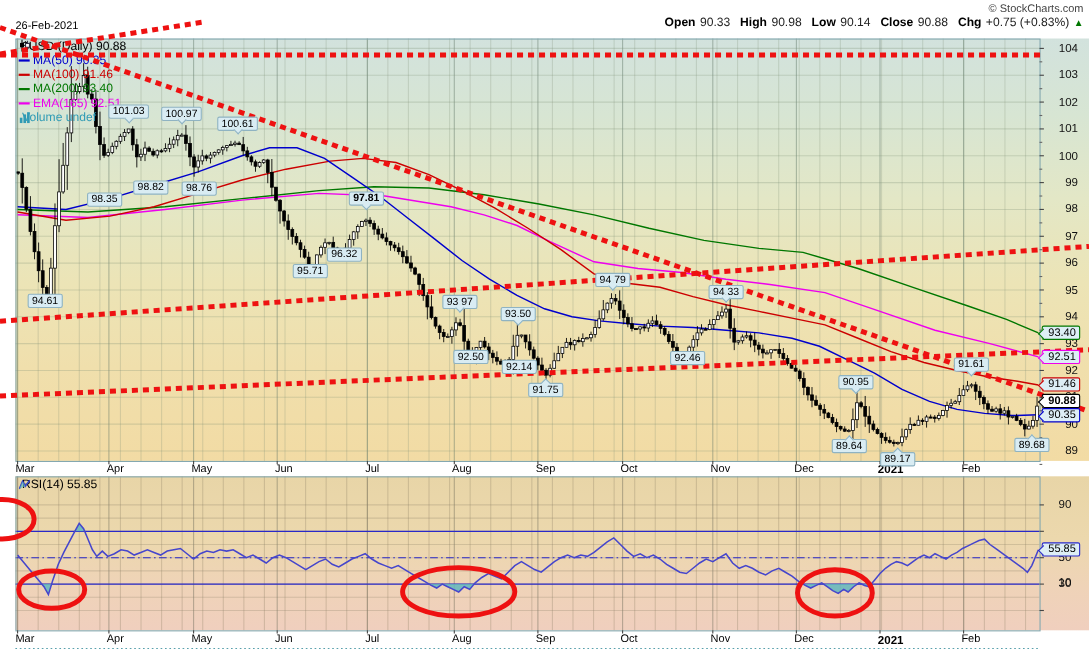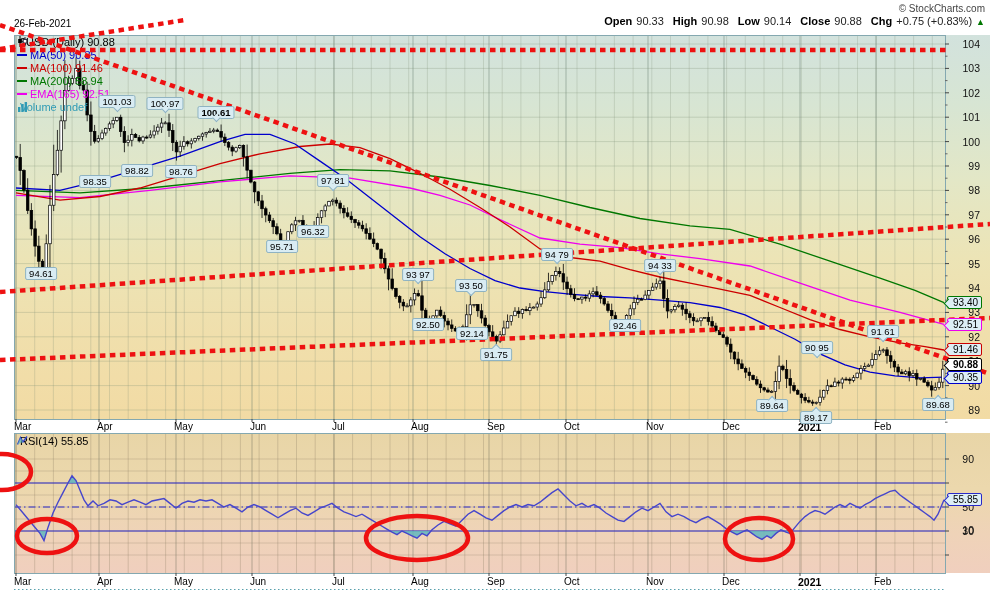--- a/index.html
+++ b/index.html
@@ -829,21 +829,21 @@
       <div class="lgrow" style="left: 17px; top: 49px; color: rgb(0, 0, 204);">
         <span class="lgsw" style="border-top-color: rgb(0, 0, 204);"></span>
         <span>MA(50) 90.35</span>
       </div>
       <div class="lgrow" style="left: 17px; top: 62px; color: rgb(204, 0, 0);">
         <span class="lgsw" style="border-top-color: rgb(204, 0, 0);"></span>
         <span>MA(100) 91.46</span>
       </div>
       <div class="lgrow" style="left: 17px; top: 75px; color: rgb(0, 119, 0);">
         <span class="lgsw" style="border-top-color: rgb(0, 119, 0);"></span>
-        <span>MA(200) 58.94</span>
+        <span>MA(200) 93.40</span>
       </div>
       <div class="lgrow" style="left: 17px; top: 88px; color: rgb(238, 0, 238); justify-content: flex-end;">
         <span class="lgsw" style="border-top-color: rgb(238, 0, 238);"></span>
         <span>EMA(165) 92.51</span>
       </div>
       <div class="lgrow" style="left: 17px; top: 101px; color: rgb(47, 155, 181);">
         <span class="lgic">
           <svg width="11" height="11" viewBox="0 0 11 11">
             <rect x="1" y="6" width="2.4" height="5" fill="#2f9bb5"></rect>
             <rect x="4.3" y="3" width="2.4" height="8" fill="#2f9bb5"></rect>
@@ -929,32 +929,32 @@
       <div class="t mo b" style="left: 798px; top: 421px;">2021</div>
       <div class="t mo b" style="left: 798px; top: 576px;">2021</div>
       <div class="t mo" style="left: 874px; top: 421px;">Feb</div>
       <div class="t mo" style="left: 874px; top: 576px;">Feb</div>
       <div class="pl center" style="left: 41px; top: 266.616px;">94.61</div>
       <div class="pl center" style="left: 95px; top: 175.36px;">98.35</div>
       <div class="pl above" style="left: 117px; top: 95.468px;">101.03</div>
       <div class="pl center" style="left: 137px; top: 163.892px;">98.82</div>
       <div class="pl above" style="left: 165px; top: 96.932px;">100.97</div>
       <div class="pl center" style="left: 181px; top: 165.356px;">98.76</div>
-      <div class="pl above" style="left: 216px; top: 105.716px; font-weight: bold;">100.61</div>
+      <div class="pl above" style="left: 216px; top: 105.716px;">100.61</div>
       <div class="pl center" style="left: 282px; top: 239.776px;">95.71</div>
       <div class="pl center" style="left: 313px; top: 224.892px;">96.32</div>
-      <div class="pl above" style="left: 333px; top: 174.036px;">97.81</div>
+      <div class="pl above" style="left: 333px; top: 174.036px; font-weight: bold;">97.81</div>
       <div class="pl above" style="left: 418px; top: 267.732px;">93.97</div>
       <div class="pl center" style="left: 428px; top: 318.1px;">92.50</div>
       <div class="pl center" style="left: 461px; top: 326.884px; margin-left: 11px;">92.14</div>
       <div class="pl above" style="left: 471px; top: 279.2px;">93.50</div>
       <div class="pl below" style="left: 496px; top: 347.9px;">91.75</div>
       <div class="pl above" style="left: 557px; top: 247.724px;">94.79</div>
       <div class="pl center" style="left: 625px; top: 319.076px;">92.46</div>
       <div class="pl above" style="left: 660px; top: 258.948px;">94.33</div>
       <div class="pl below" style="left: 772px; top: 399.384px;">89.64</div>
-      <div class="pl above" style="left: 778px; top: 341.42px; margin-left: 39px;">90.95</div>
+      <div class="pl above" style="left: 778px; top: 341.42px;">90.95</div>
       <div class="pl below" style="left: 816px; top: 410.852px;">89.17</div>
       <div class="pl above" style="left: 883px; top: 325.316px;">91.61</div>
       <div class="pl below" style="left: 938px; top: 398.408px;">89.68</div>
     </div>
 
 </div>
 
 </body></html>

